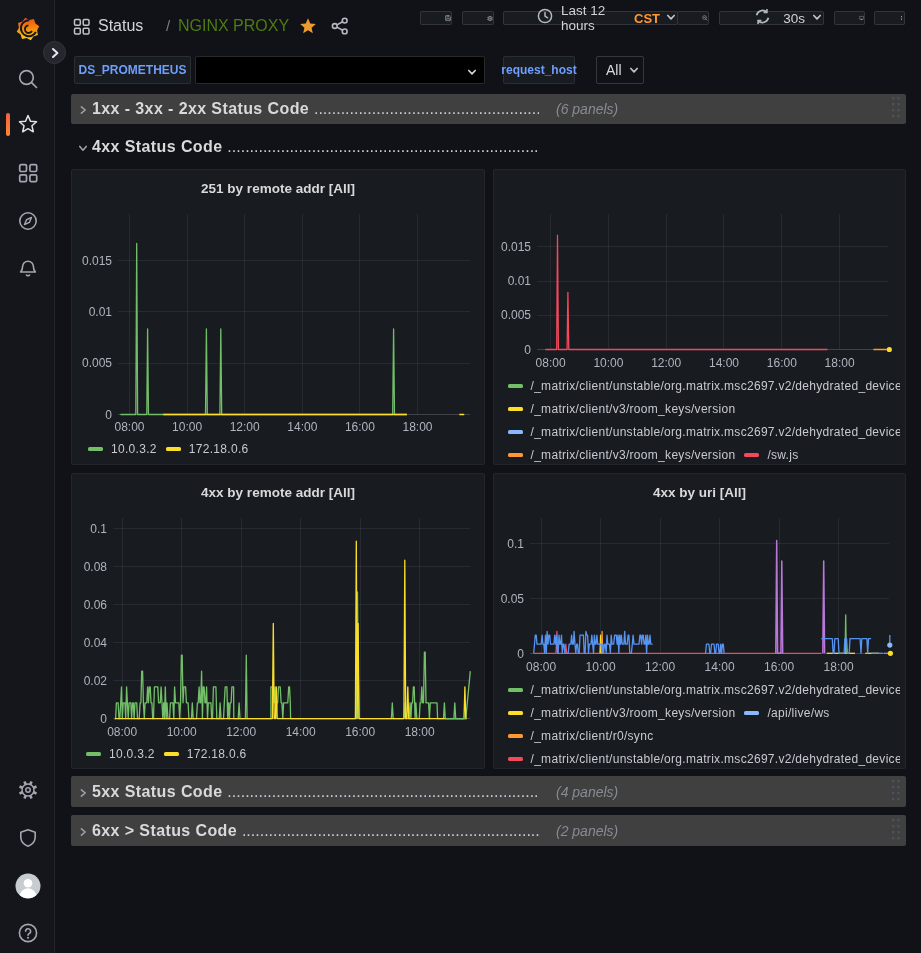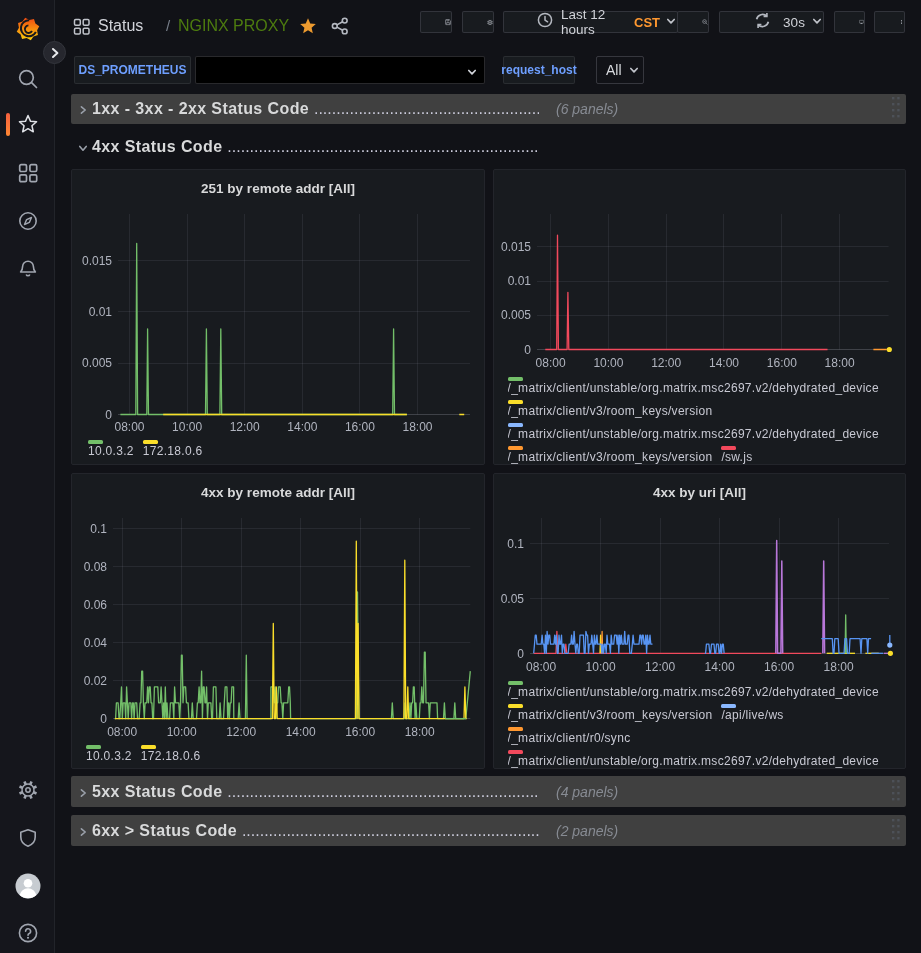--- a/index.html
+++ b/index.html
@@ -2,40 +2,40 @@
 <html><head><meta charset="utf-8"><style>
 * { margin:0; padding:0; box-sizing:border-box; }
 html,body { width:921px; height:953px; background:#111217; font-family:"Liberation Sans",sans-serif; overflow:hidden; position:relative; }
 .sidebar { position:absolute; left:0; top:0; width:55px; height:953px; background:#15161c; border-right:1px solid #22242a; z-index:5; }
 .sicon { position:absolute; left:0; width:55px; display:flex; justify-content:center; }
 .sactive { position:absolute; left:6px; top:113px; width:4px; height:23px; border-radius:2px; background:linear-gradient(#f55f3e,#f83); }
 .expandbtn { position:absolute; left:43px; top:41px; width:23px; height:23px; border-radius:50%; background:#26272e; border:1px solid #33353c; z-index:6; display:flex; align-items:center; justify-content:center; }
 .topbar { position:absolute; left:0; top:0; width:921px; height:52px; }
 .crumb { position:absolute; top:17px; font-size:16px; color:#d2d4da; }
 .crumbsep { position:absolute; top:17px; font-size:15px; color:#787f8a; }
-.tbtn { position:absolute; top:11px; height:22px; background:#181b1f; border:1px solid rgba(204,204,220,0.15); border-radius:2px; display:flex; align-items:center; justify-content:space-between;padding-left:24px; }
+.tbtn { position:absolute; top:11px; height:14px; background:#181b1f; border:1px solid rgba(204,204,220,0.15); border-radius:2px; display:flex; align-items:center; justify-content:flex-end;padding-left:24px; }
 .tptext { font-size:13.5px; color:#d0d2d8; margin-left:8px; }
 .tpcst { font-size:13px; font-weight:bold; color:#ff9830; margin-left:7px; }
 .subbar { position:absolute; left:0; top:52px; width:921px; height:40px; }
 .vlabel { position:absolute; top:4px; height:28px; background:#181b1f; border:1px solid rgba(204,204,220,0.1); border-radius:2px; color:#6e9fff; font-size:12px; font-weight:700; display:flex; align-items:center; justify-content:center; }
 .vselect { position:absolute; top:4px; height:28px; background:#000; border:1px solid rgba(204,204,220,0.2); border-radius:2px; }
 .selcaret { position:absolute; right:6px; top:7px; }
 .vall { position:absolute; top:4px; height:28px; background:transparent; border:1px solid rgba(204,204,220,0.2); border-radius:2px; color:#d8dade; font-size:14px; font-weight:500; display:flex; align-items:center; }
 .rowstrip { position:absolute; left:71px; width:835px; display:flex; align-items:center; }
 .rowbg { background:#404040; border-radius:2px; }
 .rchev { margin-left:7px; margin-top:2px; width:14px; }
 .rtwrap { display:flex; width:447px; overflow:hidden; white-space:nowrap; align-items:baseline; }
 .rtitle { font-size:16px; font-weight:bold; color:#d8d9da; letter-spacing:0.4px; }
 .rdots { font-size:16px; color:#ccccdc; overflow:hidden; }
 .pcount { position:absolute; left:485px; font-size:14px; font-style:italic; color:#878b93; }
 .handle { position:absolute; right:5px; top:50%; transform:translateY(-50%); }
 .panel { position:absolute; background:#181b1f; border:1px solid #23252b; border-radius:2px; overflow:hidden; }
 .ptitle { position:absolute; left:0; top:11px; width:100%; text-align:center; font-size:13.5px; font-weight:700; color:#d8d9da; }
 .legrow { position:absolute; height:18px; display:flex; align-items:center; white-space:nowrap; overflow:hidden; max-width:392px; }
-.li { display:flex; align-items:flex-start; margin-right:9px;flex-direction:column; }
+.li { display:flex; align-items:center; margin-right:9px; }
 .sw { display:inline-block; width:15px; height:4px; border-radius:1.5px; margin-right:8px; flex:none; }
 .li span:last-child { font-size:12px; color:#c8c9d3; letter-spacing:0.3px; }
 </style></head><body>
 
 <div class="topbar">
   <span style="position:absolute;left:73px;top:18px"><svg width="17" height="17" viewBox="0 0 17 17" style="">
         <rect x="1.5" y="1.5" width="5.8" height="5.8" rx="1.2" fill="none" stroke="#c0c3ca" stroke-width="1.5"></rect>
         <rect x="10.2" y="1.5" width="5.8" height="5.8" rx="1.2" fill="none" stroke="#c0c3ca" stroke-width="1.5"></rect>
         <rect x="1.5" y="10.2" width="5.8" height="5.8" rx="1.2" fill="none" stroke="#c0c3ca" stroke-width="1.5"></rect>
         <rect x="10.2" y="10.2" width="5.8" height="5.8" rx="1.2" fill="none" stroke="#c0c3ca" stroke-width="1.5"></rect>

